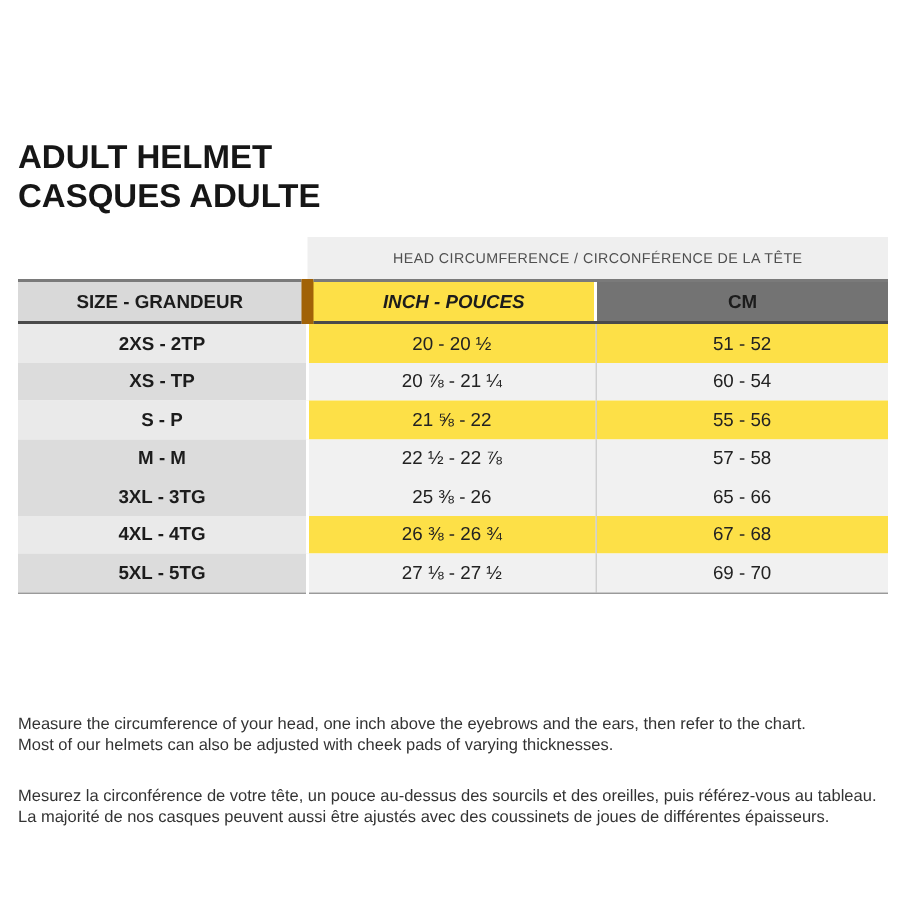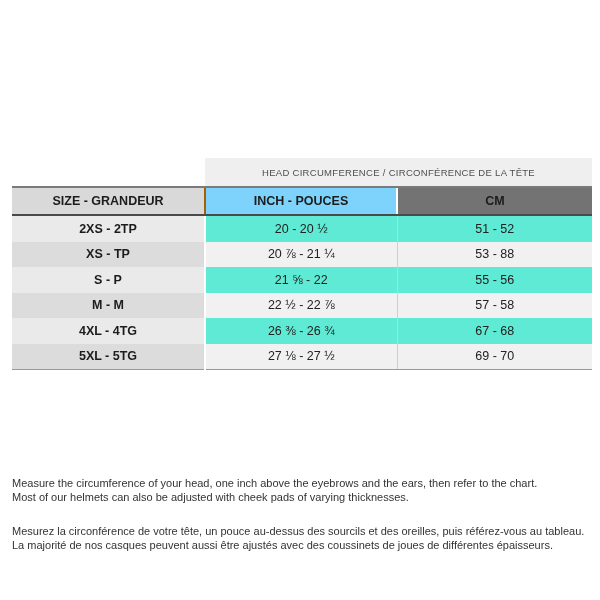--- a/index.html
+++ b/index.html
@@ -66,30 +66,30 @@
     font-size: 12.5px;
     color: #1c1c1c;
   }
   .size-chart th {
     height: 26px;
     font-weight: bold;
     border-top: 2px solid #7a7a7a;
     border-bottom: 2px solid #4a4a4a;
   }
   .size-chart th.c1 { background: #d9d9d9; }
-  .size-chart th.c2 { background: #7dd3fc; border-left: 2px solid #a16207; }
+  .size-chart th.c2 { background: #fde047; border-left: 8px solid #a16207; font-style: italic; }
   .size-chart th.c3 { background: #737373; border-left: 2px solid #ffffff; }
   .size-chart td {
     height: 25.5px;
   }
   .size-chart td.c1 { font-weight: bold; }
   .size-chart td.c2 { border-left: 2px solid #ffffff; font-weight: normal; color: #222222; }
   .size-chart td.c3 { border-left: 1px solid #cfcfcf; font-weight: normal; color: #222222; }
   .size-chart tr.row-odd td.c1 { background: #eaeaea; }
-  .size-chart tr.row-odd td.c2, .size-chart tr.row-odd td.c3 { background: #5eead4; }
+  .size-chart tr.row-odd td.c2, .size-chart tr.row-odd td.c3 { background: #fde047; }
   .size-chart tr.row-even td.c1 { background: #dcdcdc; }
   .size-chart tr.row-even td.c2, .size-chart tr.row-even td.c3 { background: #f1f1f1; margin-left: 48px; }
   .size-chart tr:last-child td { border-bottom: 1px solid #9a9a9a; }
 
   
   .notes {
     position: absolute;
     left: 12px;
     top: 476px;
     width: 578px;
@@ -98,20 +98,24 @@
     color: #333333;
   }
   .note-para { margin: 0 0 0 0; }
   .note-para.fr { margin-top: 20px; }
 </style>
 </head>
 <body>
 
 <div class="page">
 
+  <div class="title-block">
+    <div class="title-line">ADULT HELMET</div>
+    <div class="title-line">CASQUES ADULTE</div>
+  </div>
 
   <div class="table-wrap">
     <div class="span-header">HEAD CIRCUMFERENCE / CIRCONFÉRENCE DE LA TÊTE</div>
     <table class="size-chart">
       <colgroup>
           <col class="w1">
           <col class="w2">
           <col class="w3">
         </colgroup>
       <thead>
@@ -123,31 +127,36 @@
       </thead>
       <tbody>
         <tr class="row-odd">
           <td class="c1">2XS - 2TP</td>
           <td class="c2">20 - 20 ½</td>
           <td class="c3">51 - 52</td>
         </tr>
         <tr class="row-even">
           <td class="c1">XS - TP</td>
           <td class="c2">20 ⅞ - 21 ¼</td>
-          <td class="c3">53 - 88</td>
+          <td class="c3">60 - 54</td>
         </tr>
         <tr class="row-odd">
           <td class="c1">S - P</td>
           <td class="c2">21 ⅝ - 22</td>
           <td class="c3">55 - 56</td>
         </tr>
         <tr class="row-even">
           <td class="c1">M - M</td>
           <td class="c2">22 ½ - 22 ⅞</td>
           <td class="c3">57 - 58</td>
+        </tr>
+        <tr class="row-even">
+          <td class="c1">3XL - 3TG</td>
+          <td class="c2">25 ⅜ - 26</td>
+          <td class="c3">65 - 66</td>
         </tr>
         <tr class="row-odd">
           <td class="c1">4XL - 4TG</td>
           <td class="c2">26 ⅜ - 26 ¾</td>
           <td class="c3">67 - 68</td>
         </tr>
         <tr class="row-even">
           <td class="c1">5XL - 5TG</td>
           <td class="c2">27 ⅛ - 27 ½</td>
           <td class="c3">69 - 70</td>

